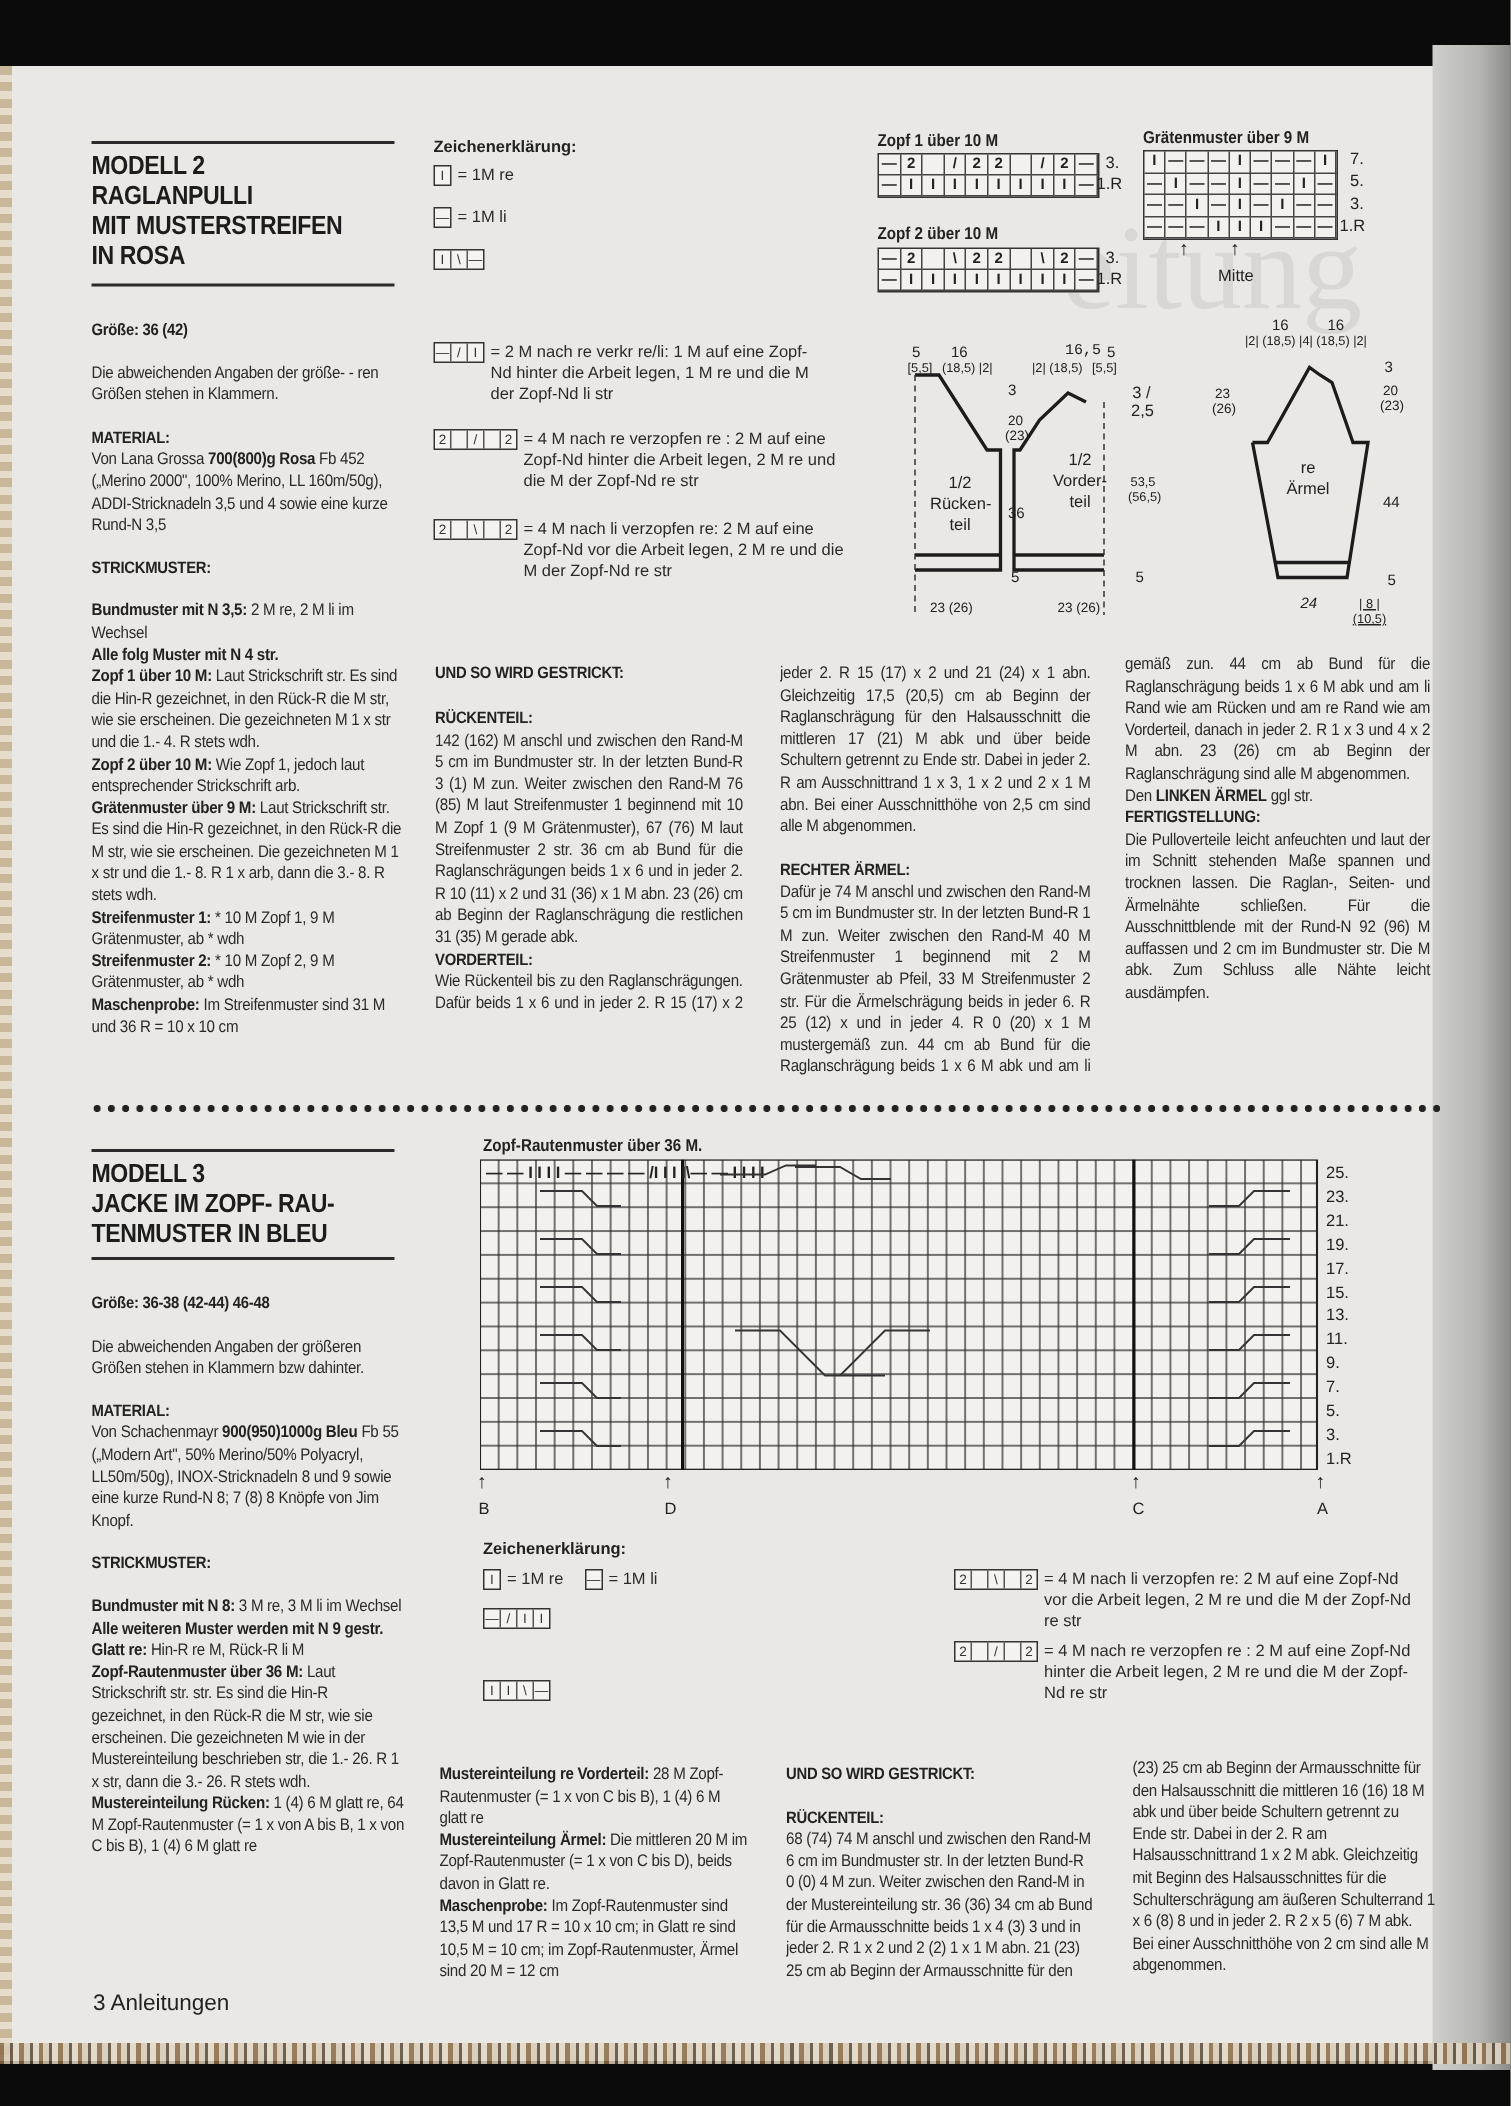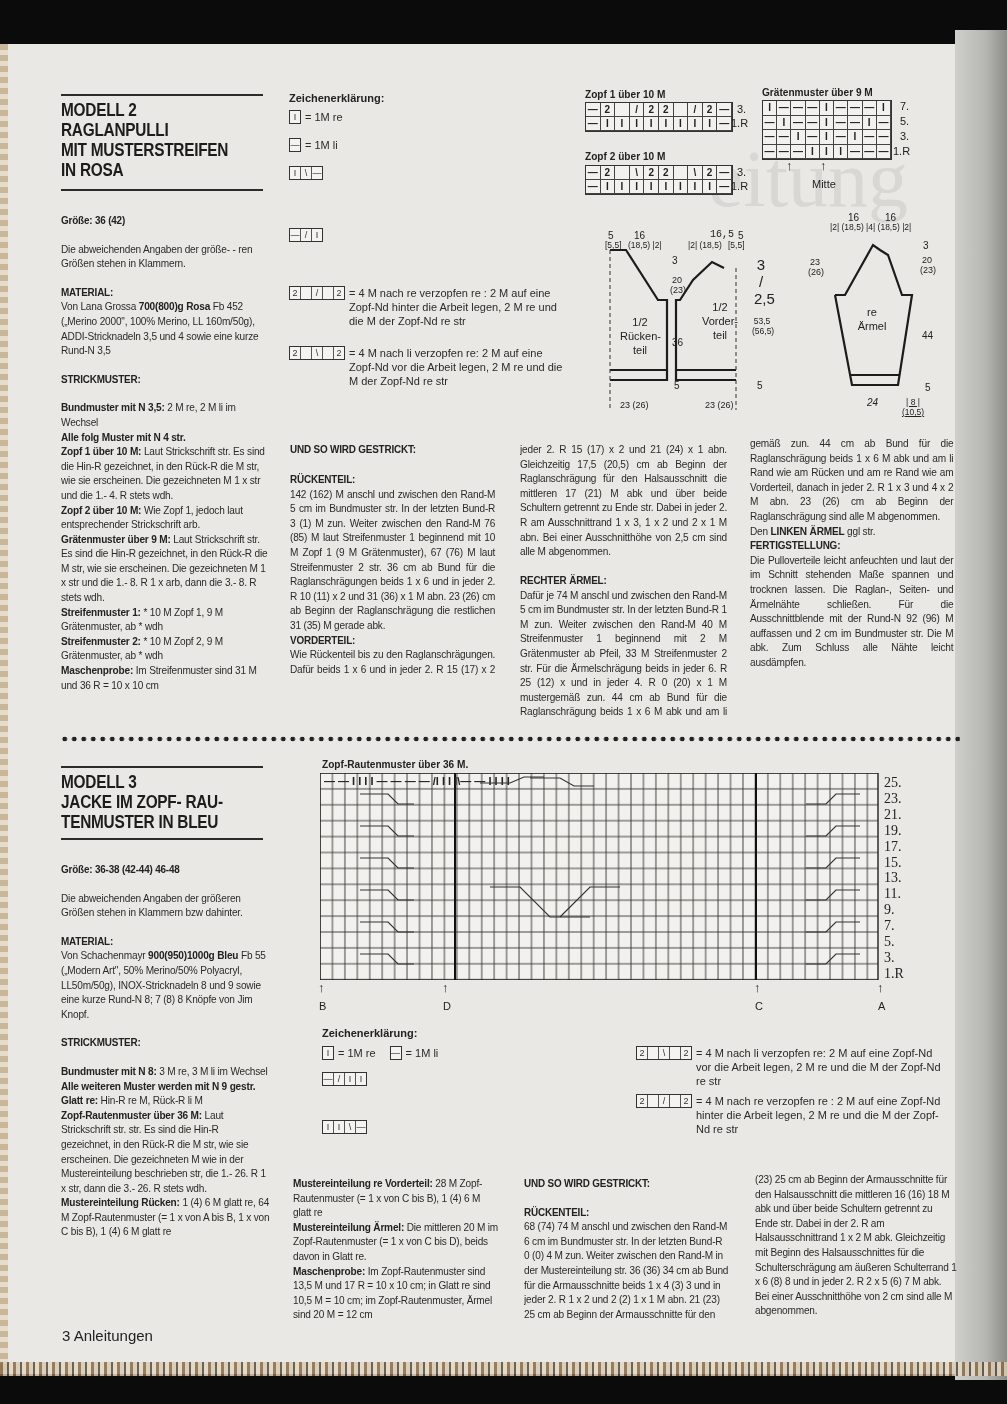--- a/index.html
+++ b/index.html
@@ -85,20 +85,21 @@
       <span>\</span>
       <span>—</span>
     </span>
 </div>
 <div class="legend-row" style="left:289px;top:228px;width:260px;">
   <span class="sym">
       <span>—</span>
       <span>/</span>
       <span>I</span>
     </span>
+  <span>= 2 M nach re verkr re/li: 1 M auf eine Zopf-Nd hinter die Arbeit legen, 1 M re und die M der Zopf-Nd li str</span>
 </div>
 <div class="legend-row" style="left:289px;top:286px;width:280px;">
   <span class="sym">
       <span>2</span>
       <span></span>
       <span>/</span>
       <span></span>
       <span>2</span>
     </span>
   <span>= 4 M nach re verzopfen re : 2 M auf eine Zopf-Nd hinter die Arbeit legen, 2 M re und die M der Zopf-Nd re str</span>
@@ -241,21 +242,21 @@
 <div class="lbl" style="left:672px;top:255px;">3</div>
 <div class="lbl" style="left:670px;top:275px;width:14px;font-size:9px;">20 (23)</div>
 <div class="lbl" style="left:672px;top:337px;">36</div>
 <div class="lbl" style="left:674px;top:380px;">5</div>
 <div class="lbl" style="left:620px;top:400px;font-size:9px;">23 (26)</div>
 
 <div class="lbl" style="left:710px;top:229px;font-family:Liberation Mono, monospace;">16,5</div>
 <div class="lbl" style="left:738px;top:230px;">5</div>
 <div class="lbl" style="left:688px;top:240px;font-size:8.5px;">|2| (18,5)</div>
 <div class="lbl" style="left:728px;top:240px;font-size:8.5px;">[5,5]</div>
-<div class="lbl" style="left:754px;top:256px;width:14px;font-size:15px;">3 / 2,5</div>
+<div class="lbl" style="left:754px;top:256px;width:14px;font-size:11px;">3 / 2,5</div>
 <div class="lbl" style="left:752px;top:316px;width:20px;font-size:8.5px;">53,5 (56,5)</div>
 <div class="lbl" style="left:757px;top:380px;">5</div>
 <div class="lbl" style="left:705px;top:400px;font-size:9px;">23 (26)</div>
 
 <div class="lbl" style="left:848px;top:212px;">16</div>
 <div class="lbl" style="left:885px;top:212px;">16</div>
 <div class="lbl" style="left:830px;top:222px;font-size:8.5px;">|2| (18,5) |4| (18,5) |2|</div>
 <div class="lbl" style="left:808px;top:257px;width:14px;font-size:9px;">23 (26)</div>
 <div class="lbl" style="left:923px;top:240px;">3</div>
 <div class="lbl" style="left:920px;top:255px;width:14px;font-size:9px;">20 (23)</div>
@@ -333,21 +334,21 @@
       <path d="M486,95 l20,0 l10,-10 l24,0"></path>
       <path d="M486,127 l20,0 l10,-10 l24,0"></path>
       <path d="M486,159 l20,0 l10,-10 l24,0"></path>
       <path d="M486,191 l20,0 l10,-10 l24,0"></path>
     <path d="M160,10 l30,0 l14,-6 l20,0"></path>
       <path d="M210,5 l30,0 l14,8 l20,0"></path>
     <path d="M170,114 l30,0 l30,30 l40,0"></path>
       <path d="M300,114 l-30,0 l-30,30"></path>
   </g>
 </svg>
-<div class="abs" style="left:884px;top:775px;font-size:14px;line-height:15.9px;color:#222;font-family:Liberation Serif, serif;">
+<div class="abs" style="left:884px;top:775px;font-size:11px;line-height:15.9px;color:#222;">
   <div>25.</div>
     <div>23.</div>
     <div>21.</div>
     <div>19.</div>
     <div>17.</div>
     <div>15.</div>
     <div>13.</div>
     <div>11.</div>
     <div>9.</div>
     <div>7.</div>

